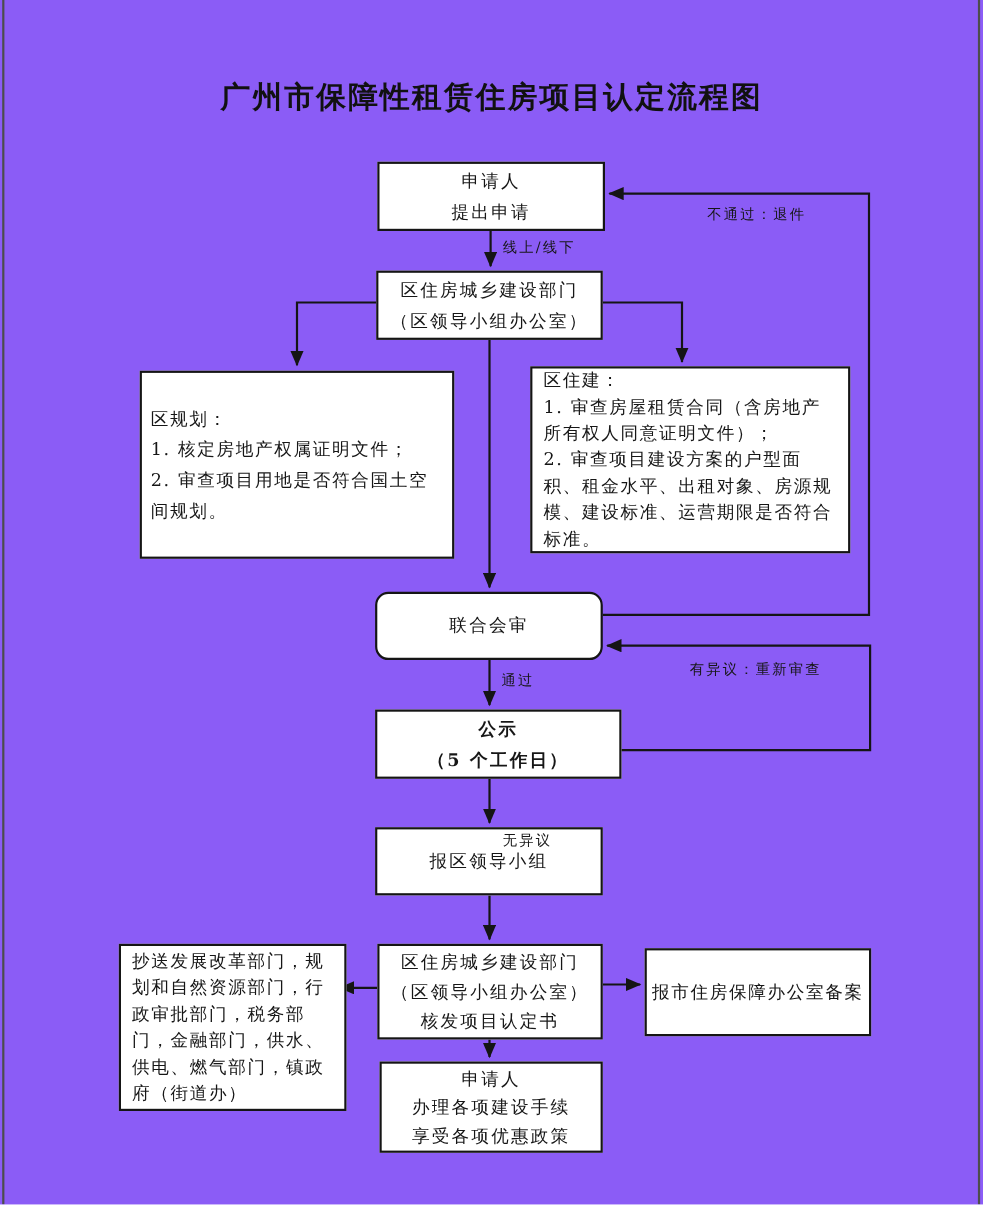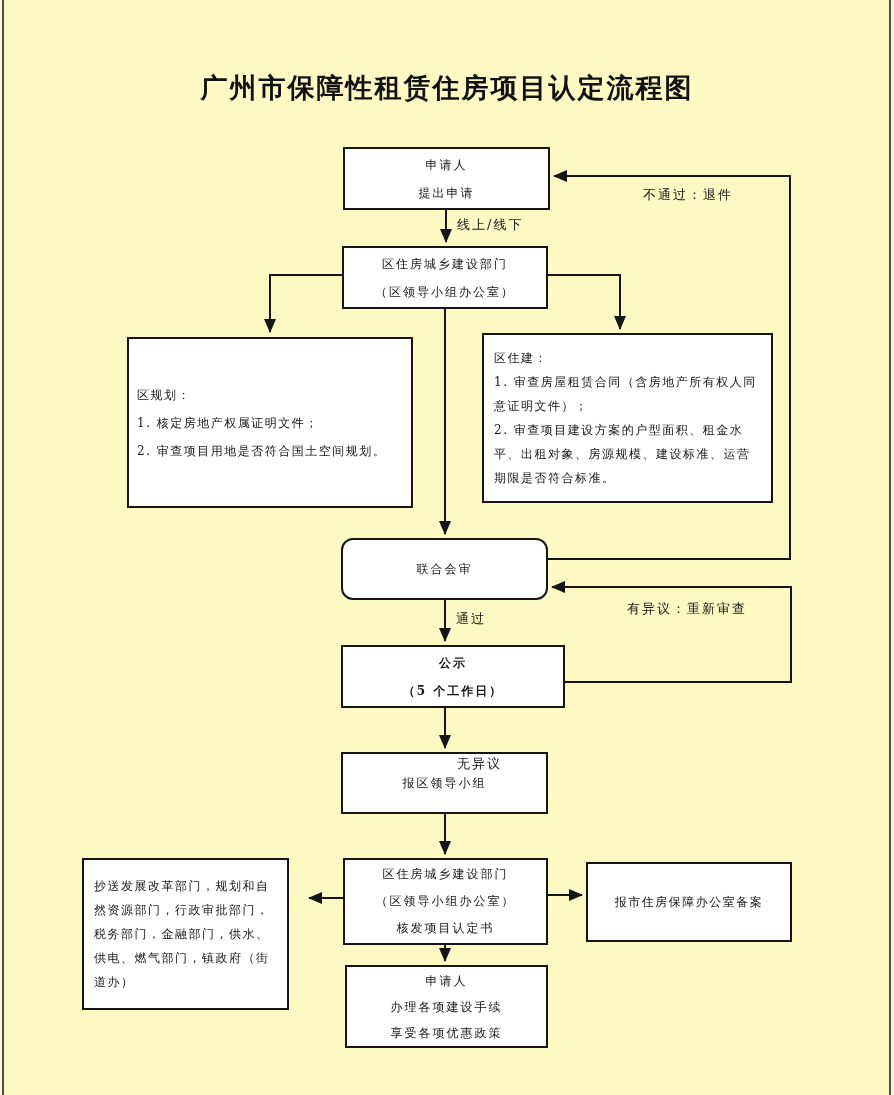--- a/index.html
+++ b/index.html
@@ -4,21 +4,21 @@
 <style>
   html, body {
     margin: 0;
     padding: 0;
     background: #ffffff;
   }
   #canvas {
     position: relative;
     width: 894px;
     height: 1095px;
-    background: #fef9c3;
+    background: #8b5cf6;
     font-family: "DejaVu Serif", "Liberation Serif", serif;
     color: #161616;
     overflow: hidden;
   }
   .page-border {
     position: absolute;
     top: 0;
     width: 2px;
     height: 1095px;
     background: #4d4d4d;
@@ -42,21 +42,21 @@
   .node {
     position: absolute;
     box-sizing: border-box;
     border: 2px solid #151515;
     background: #ffffff;
     display: flex;
     align-items: center;
     justify-content: center;
     text-align: center;
     white-space: pre-line;
-    font-size: 12px;
+    font-size: 16px;
     line-height: 28px;
     letter-spacing: 2px;
   }
   .node.para {
     justify-content: flex-start;
     text-align: left;
     letter-spacing: 1.5px;
     line-height: 24px;
     padding: 2px 10px;
   }
@@ -135,21 +135,21 @@
 1. 审查房屋租赁合同（含房地产所有权人同意证明文件）；
 2. 审查项目建设方案的户型面积、租金水平、出租对象、房源规模、建设标准、运营期限是否符合标准。</div>
 
   <div class="node" style="left:341px; top:538px; width:207px; height:62px;border-radius:12px;">联合会审</div>
 
   <div class="node" style="left:341px; top:645px; width:224px; height:63px;font-weight:bold;">公示
 （5 个工作日）</div>
 
   <div class="node" style="left:341px; top:752px; width:207px; height:62px;">报区领导小组</div>
 
-  <div class="node para" style="left:82px; top:858px; width:207px; height:152px;">抄送发展改革部门，规划和自然资源部门，行政审批部门，税务部门，金融部门，供水、供电、燃气部门，镇政府（街道办）</div>
+  <div class="node para" style="left:108px; top:858px; width:207px; height:152px;">抄送发展改革部门，规划和自然资源部门，行政审批部门，税务部门，金融部门，供水、供电、燃气部门，镇政府（街道办）</div>
 
   <div class="node tight" style="left:343px; top:858px; width:205px; height:87px;">区住房城乡建设部门
 （区领导小组办公室）
 核发项目认定书</div>
 
   <div class="node wrapc" style="left:586px; top:862px; width:206px; height:80px;">报市住房保障办公室备案</div>
 
   <div class="node tight2" style="left:345px; top:965px; width:203px; height:83px;">申请人
 办理各项建设手续
 享受各项优惠政策</div>

